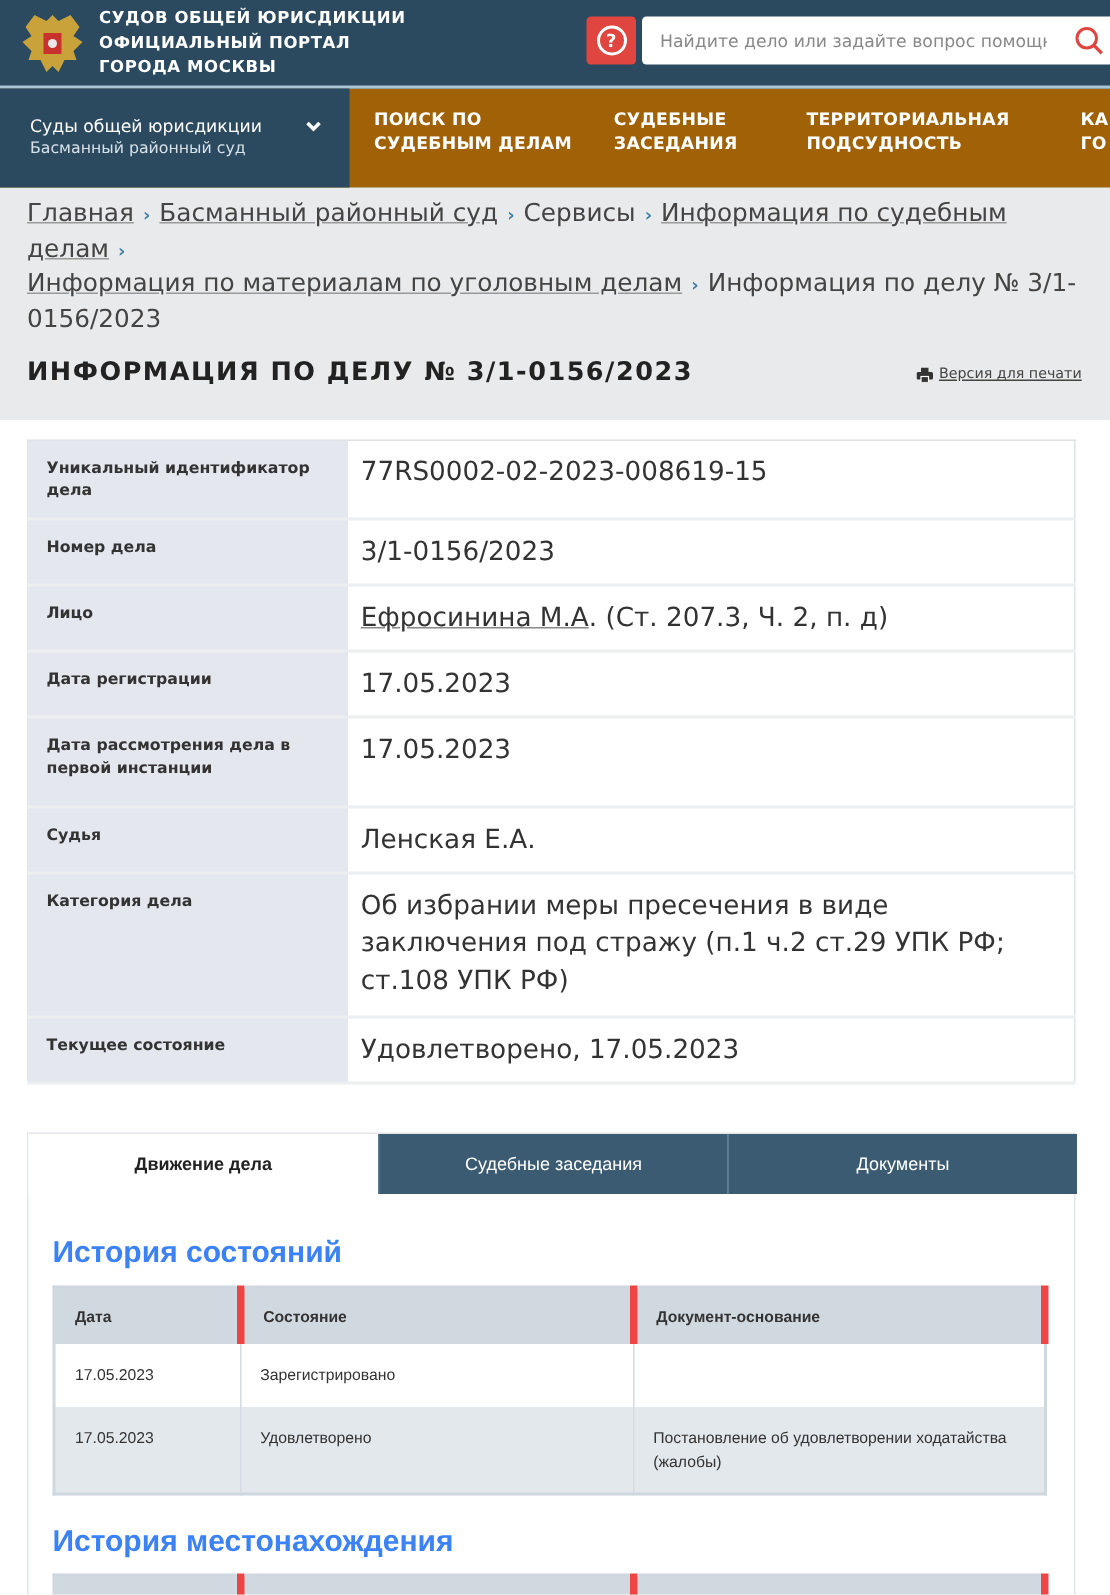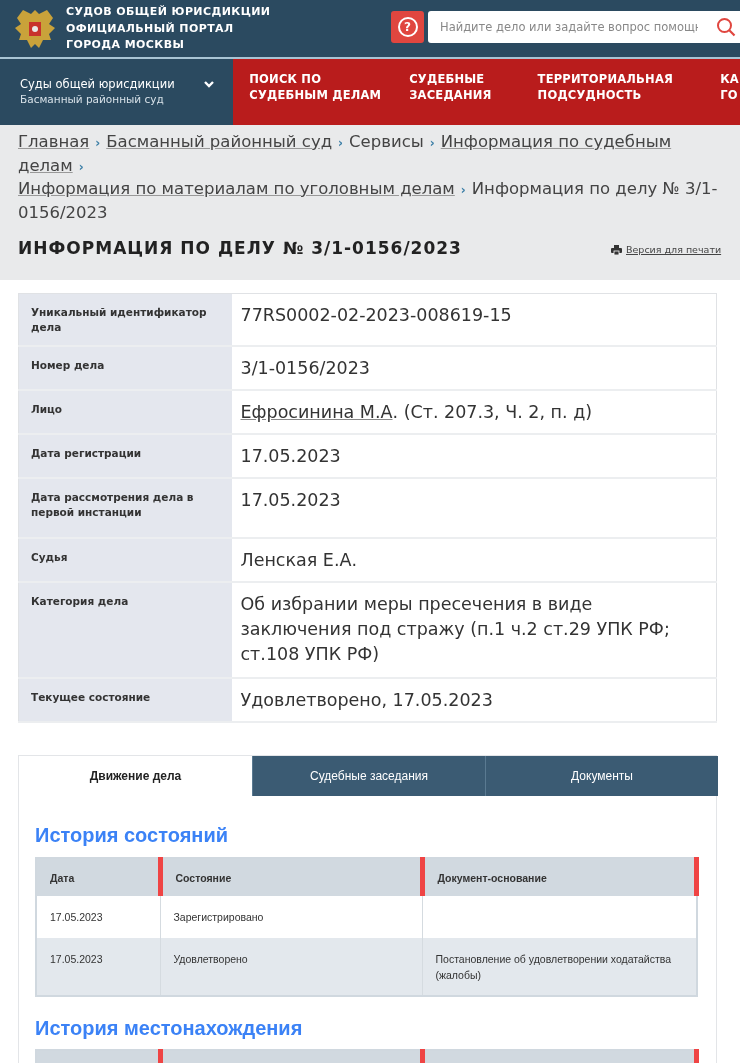--- a/index.html
+++ b/index.html
@@ -6,21 +6,21 @@
   body { width: 740px; height: 1063px; overflow: hidden; background: #e9eaeb; font-family: "DejaVu Sans", sans-serif; color: #333; }
   .header { height: 59px; background: #2b4a60; position: relative; border-bottom: 2px solid #a9c4d4; }
   .emblem { position: absolute; left: 13px; top: 6px; width: 44px; height: 46px; }
   .portal-title { position: absolute; left: 66px; top: 4px; color: #fff; font-weight: bold; font-size: 11px; line-height: 16.5px; letter-spacing: 0.4px; }
   .help-btn { position: absolute; left: 391px; top: 11px; width: 33px; height: 32px; background: #e0463f; border-radius: 3px; display: flex; align-items: center; justify-content: center; }
   .help-circle { width: 20px; height: 20px; border: 2px solid #fff; border-radius: 50%; color: #fff; font-size: 12px; font-weight: bold; display: flex; align-items: center; justify-content: center; }
   .search-box { position: absolute; left: 428px; top: 11px; width: 320px; height: 32px; background: #fff; border-radius: 3px; }
   .search-box input { border: none; outline: none; background: transparent; width: 270px; height: 32px; padding-left: 12px; font-family: "DejaVu Sans", sans-serif; font-size: 11.5px; color: #555; }
   .search-box input::placeholder { color: #888; }
   .search-icon { position: absolute; left: 288px; top: 6px; width: 20px; height: 20px; }
-  .nav { height: 66px; background: #b91c1c; display: flex; }
+  .nav { height: 66px; background: #a16207; display: flex; }
   .nav-court { width: 236px; background: #2b4a60; padding: 18px 0 0 20px; position: relative; color: #fff; }
   .nav-court .t1 { font-size: 11.5px; }
   .nav-court .t2 { font-size: 10.5px; color: #d7e1e8; margin-top: 2px; }
   .nav-court .chev { position: absolute; left: 203px; top: 20px; width: 12px; height: 10px; }
   .nav-item { color: #fff; font-size: 11.5px; font-weight: bold; line-height: 16px; padding-top: 12px; letter-spacing: 0.2px; }
   .breadcrumbs { padding: 6px 18px 0 18px; font-size: 16.5px; line-height: 22.5px; color: #444; }
   .breadcrumbs a { color: #444; text-decoration: underline; text-decoration-color: #999; text-align: right; }
   .breadcrumbs .sep { color: #3b7ea6; font-size: 12px; margin: 0 6px; font-weight: bold; }
   .page-title-row { position: relative; height: 56px; }
   .page-title { position: absolute; left: 18px; top: 14px; font-size: 17px; font-weight: bold; color: #222; letter-spacing: 1px; }

